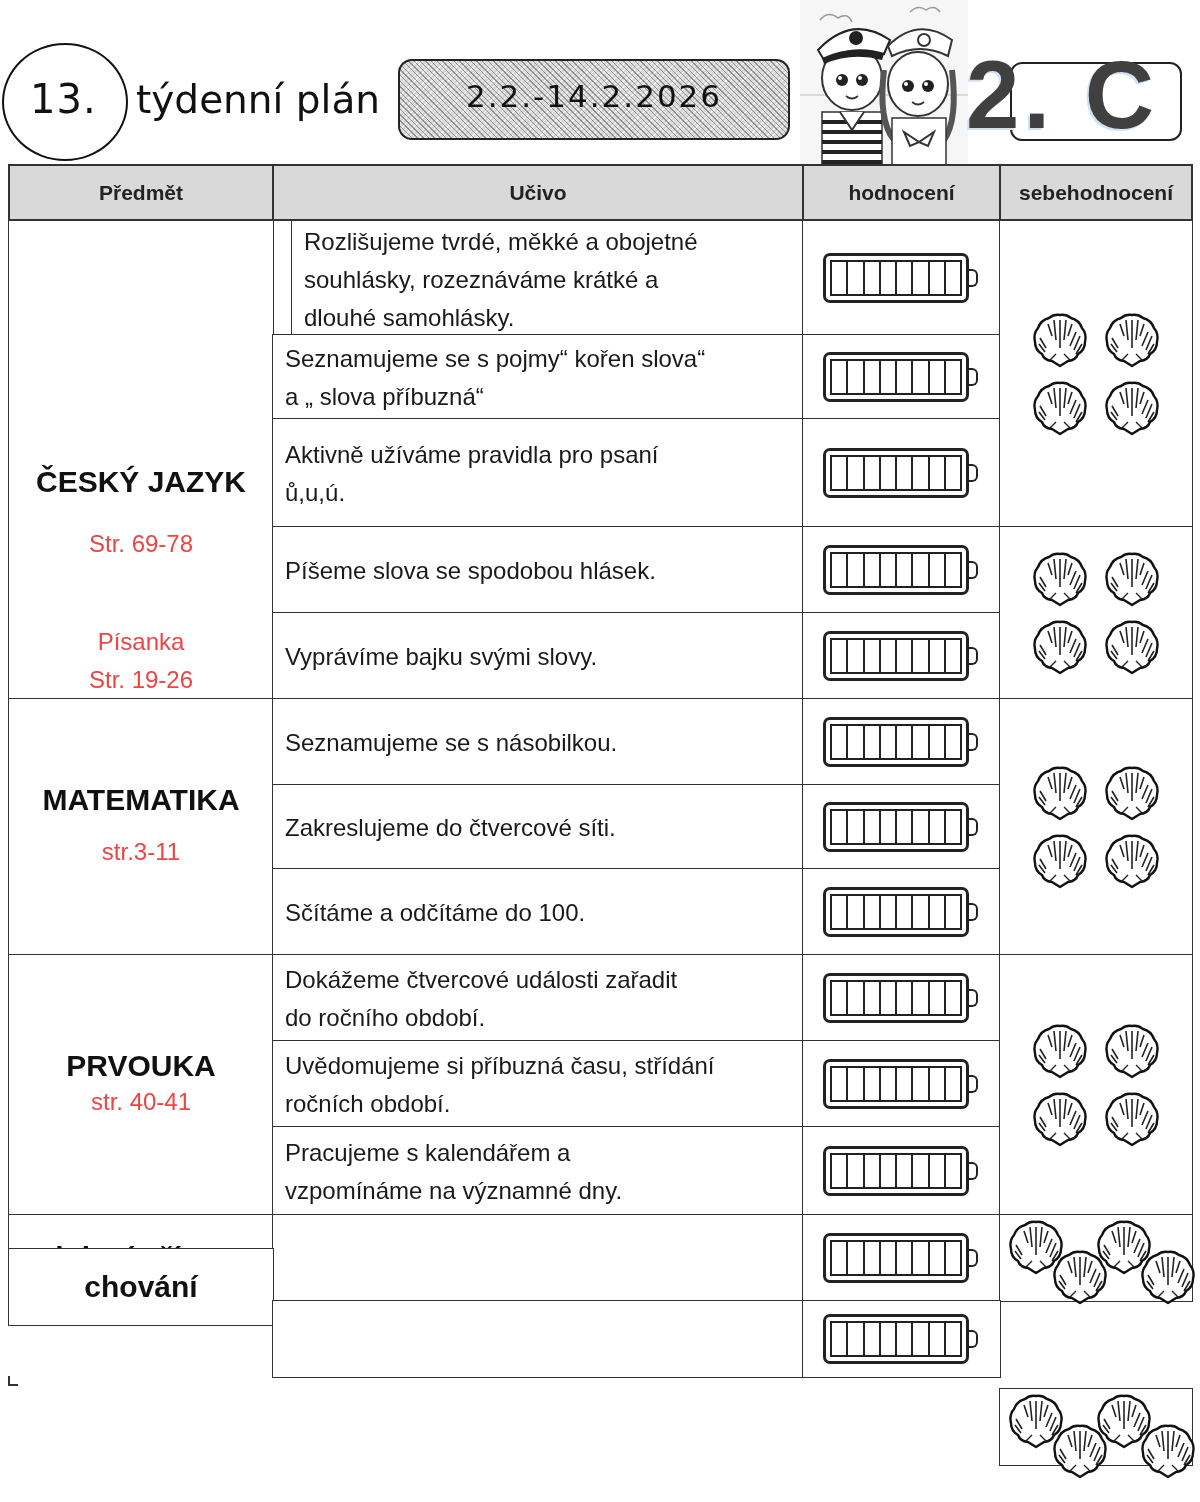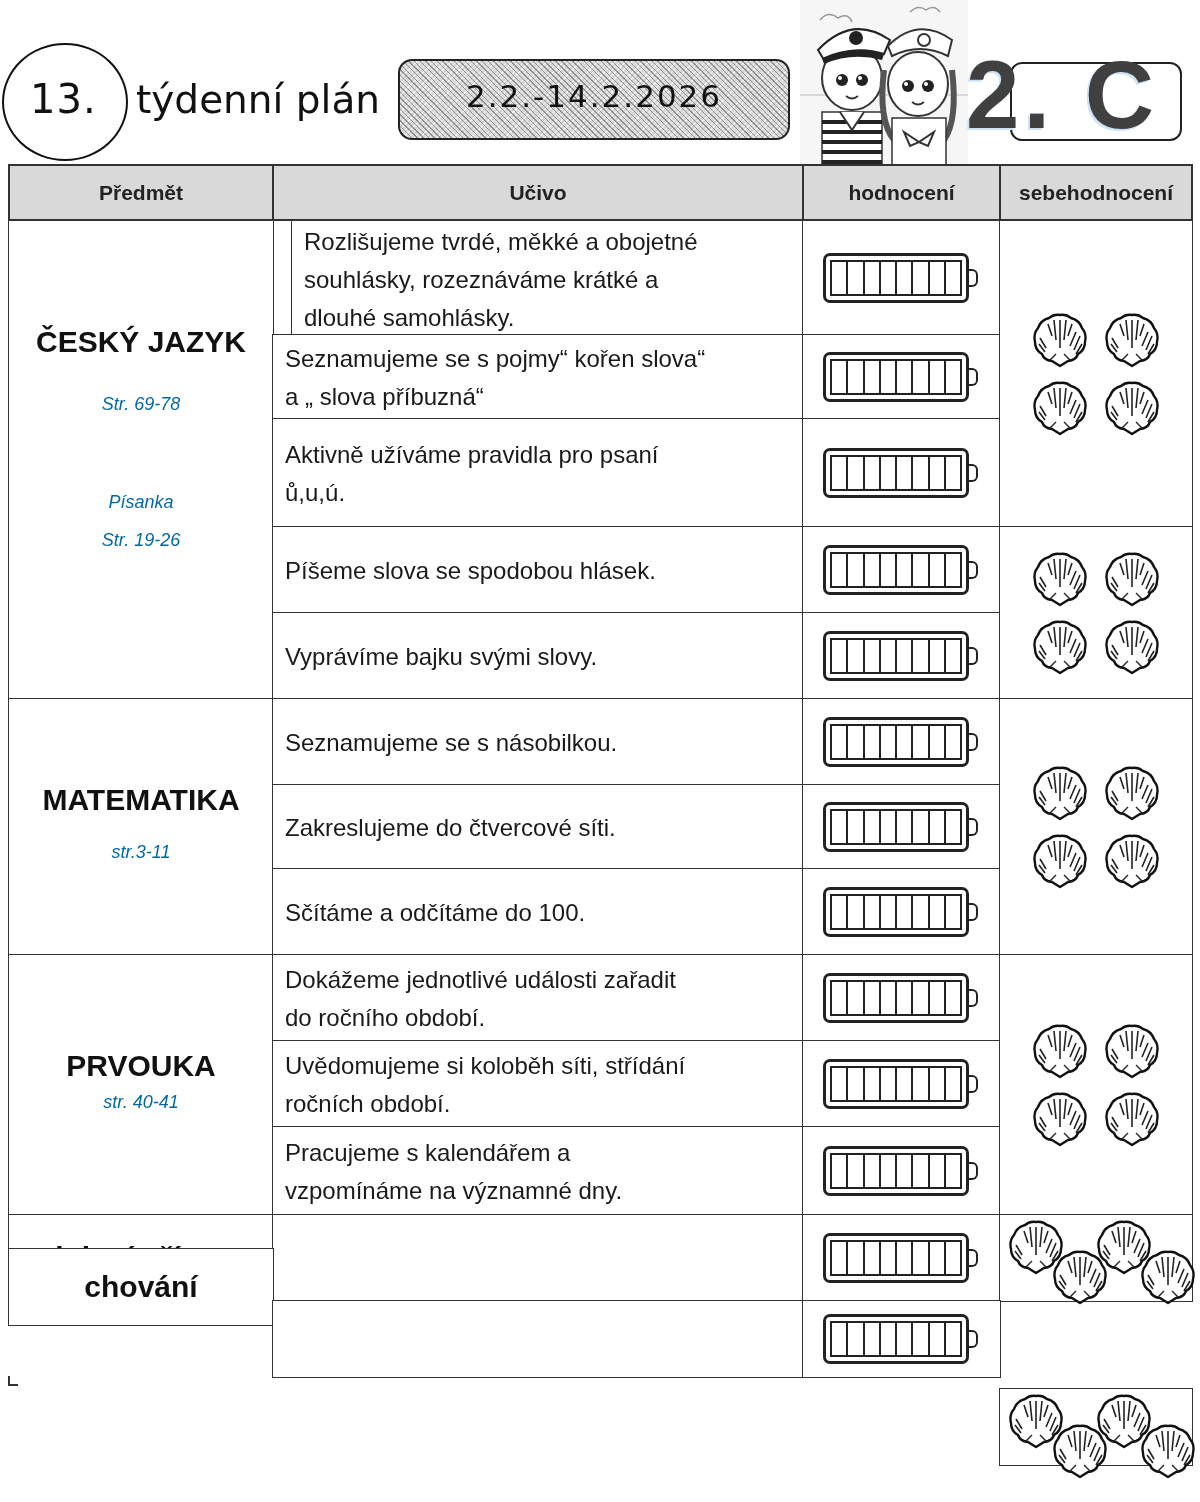--- a/index.html
+++ b/index.html
@@ -55,21 +55,21 @@
     border: 2px solid #333; display: flex; align-items: center; justify-content: center;
     font-weight: bold; font-size: 21px; color: #222;
   }
   .cell {
     position: absolute; border: 1.5px solid #333; background: #fff;
   }
   .subject {
     display: flex; flex-direction: column; align-items: center; justify-content: center; text-align: center;
   }
   .subject-name { font-weight: bold; font-size: 30px; color: #111; }
-  .subject-pages { font-style: italic; font-size: 18px; color: #0369a1; line-height: 38px; }
+  .subject-pages { font-size: 24px; color: #ef4444; line-height: 38px; }
   .topic {
     padding: 2px 12px 0 12px; font-size: 24px; line-height: 38px; color: #1a1a1a;
     display: flex; align-items: center;
   }
   .topic span { display: block; }
   .grade { display: flex; align-items: center; justify-content: center; }
 
   
   .battery { position: relative; width: 157px; height: 50px; }
   .battery .body {
@@ -149,21 +149,21 @@
 
 <div class="plan-table">
 
   <div class="hdr" style="left:0; width:266px;">Předmět</div>
   <div class="hdr" style="left:264px; width:532px;">Učivo</div>
   <div class="hdr" style="left:794px; width:199px;">hodnocení</div>
   <div class="hdr" style="left:991px; width:194px;">sebehodnocení</div>
 </div>
 
 <div id="table-body">
-    <div class="cell subject" style="left: 8px; top: 220px; width: 266px; height: 480px; justify-content: flex-start; padding-top: 104px;">
+    <div class="cell subject" style="left: 8px; top: 220px; width: 266px; height: 480px; justify-content: flex-end; padding-top: 104px;">
       <div class="subject-name" style="margin-bottom: 26px;">ČESKÝ JAZYK</div>
       <div class="subject-pages">Str. 69-78</div>
       <div class="subject-pages" style="height: 60px;"></div>
       <div class="subject-pages">Písanka</div>
       <div class="subject-pages">Str. 19-26</div>
     </div>
     <div class="cell topic" style="left: 272px; top: 220px; width: 532px; height: 116px; align-items: flex-start; margin-left: 19px;">
       <div>
         <span>Rozlišujeme tvrdé, měkké  a obojetné</span>
         <span>souhlásky, rozeznáváme krátké a</span>
@@ -445,21 +445,21 @@
       <path d="M20 48 L26 42 M40 48 L34 42" stroke="#222" stroke-width="1.4"></path>
     </svg>
   </div>
 </div>
     <div class="cell subject" style="left:8px; top:954px; width:266px; height:262px;">
       <div class="subject-name" style="margin-bottom: 0px;">PRVOUKA</div>
       <div class="subject-pages">str. 40-41</div>
     </div>
     <div class="cell topic" style="left:272px; top:954px; width:532px; height:88px;">
       <div>
-        <span>Dokážeme jednotlivé události zařadit</span>
+        <span>Dokážeme čtvercové události zařadit</span>
         <span>do ročního období.</span>
       </div>
     </div>
     <div class="cell grade" style="left:802px; top:954px; width:199px; height:88px;">
   <div class="battery">
     <div class="body">
           <div class="inner">
       <div class="seg"></div>
             <div class="seg"></div>
             <div class="seg"></div>
@@ -468,21 +468,21 @@
             <div class="seg"></div>
             <div class="seg"></div>
             <div class="seg"></div>
     </div>
         </div>
     <div class="tip"></div>
   </div>
 </div>
     <div class="cell topic" style="left:272px; top:1040px; width:532px; height:88px;">
       <div>
-        <span>Uvědomujeme si koloběh síti, střídání</span>
+        <span>Uvědomujeme si příbuzná času, střídání</span>
         <span>ročních období.</span>
       </div>
     </div>
     <div class="cell grade" style="left:802px; top:1040px; width:199px; height:88px;">
   <div class="battery">
     <div class="body">
           <div class="inner">
       <div class="seg"></div>
             <div class="seg"></div>
             <div class="seg"></div>

